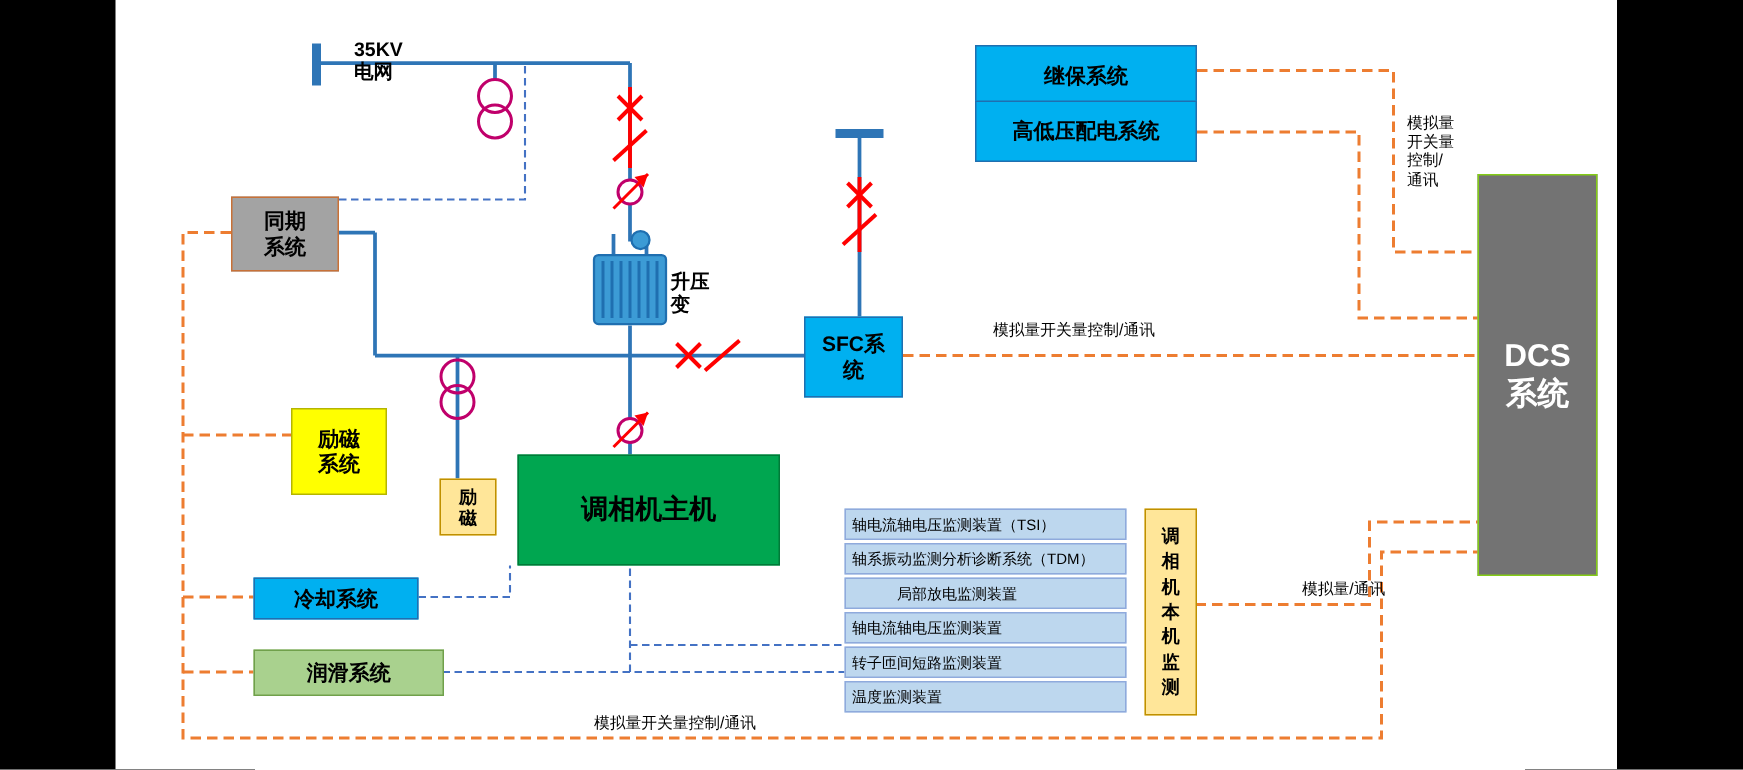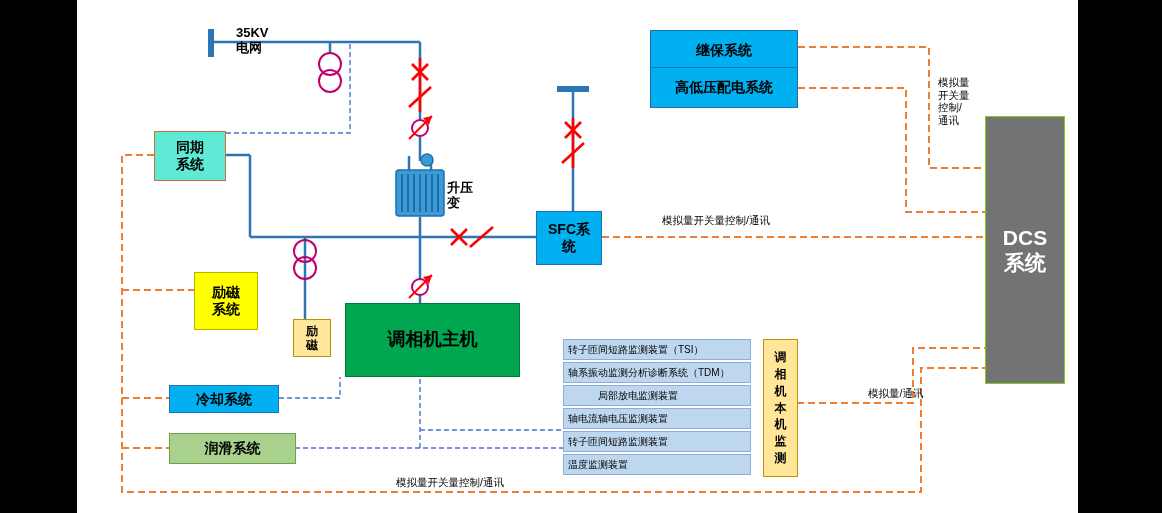--- a/index.html
+++ b/index.html
@@ -10,21 +10,21 @@
   .blackbar{position:absolute;top:0;bottom:0;background:#000;}
   .blackbar.left{left:0;width:77px;}
   .blackbar.right{right:0;width:84px;}
   svg.wires{position:absolute;left:0;top:0;}
   .box{
     position:absolute;display:flex;align-items:center;justify-content:center;
     text-align:center;white-space:pre-line;box-sizing:border-box;
     font-weight:600;line-height:1.2;
   }
   .cyan  {background:#00B0F0;border:1px solid #1f6fb0;}
-  .tan   {background:#5eead4;border:1px solid #c87137;}
+  .tan   {background:#a3a3a3;border:1px solid #c87137;}
   .yellow{background:#FFFF00;border:1px solid #b5b500;}
   .cream {background:#FFE699;border:1px solid #bf9000;}
   .green {background:#00A650;border:1px solid #007a38;}
   .lgreen{background:#A9D18E;border:1px solid #70a04b;}
   .dcsbox{background:#737373;border:1px solid #84cc16;color:#ffffff;}
   .mrow{
     position:absolute;left:563px;width:188px;height:21px;
     background:#BDD7EE;border:1px solid #8faadc;box-sizing:border-box;
     display:flex;align-items:center;padding:0 4px;font-size:10px;
     overflow:hidden;white-space:nowrap;
@@ -152,21 +152,21 @@
 
   <div class="box cyan" style="left:169px;top:385px;width:110px;height:28px;font-size:14px;">冷却系统</div>
 
   <div class="box lgreen" style="left:169px;top:433px;width:127px;height:31px;font-size:14px;">润滑系统</div>
 
   <div class="box dcsbox" style="left:985px;top:116px;width:80px;height:268px;font-size:21px;">DCS
 系统</div>
 
   <div class="box cream" style="left:751px;top:339px;width:35px;height:138px;font-size:12px;word-break:break-all;padding:3px 10px;line-height:1.4;margin-left:12px;">调相机本机监测</div>
 
-  <div class="mrow" style="top:339px;">转子匝间短路监测装置（TSI）</div>
+  <div class="mrow" style="top:339px;">轴电流轴电压监测装置（TSI）</div>
   <div class="mrow" style="top:362px;">轴系振动监测分析诊断系统（TDM）</div>
   <div class="mrow" style="top:385px;padding-left:34px;">局部放电监测装置</div>
   <div class="mrow" style="top:408px;">轴电流轴电压监测装置</div>
   <div class="mrow" style="top:431px;">转子匝间短路监测装置</div>
   <div class="mrow" style="top:454px;">温度监测装置</div>
 
   <div class="lbl boldlbl" style="left:236px;top:26px;">35KV
 电网</div>
 
   <div class="lbl boldlbl" style="left:447px;top:181px;">升压

